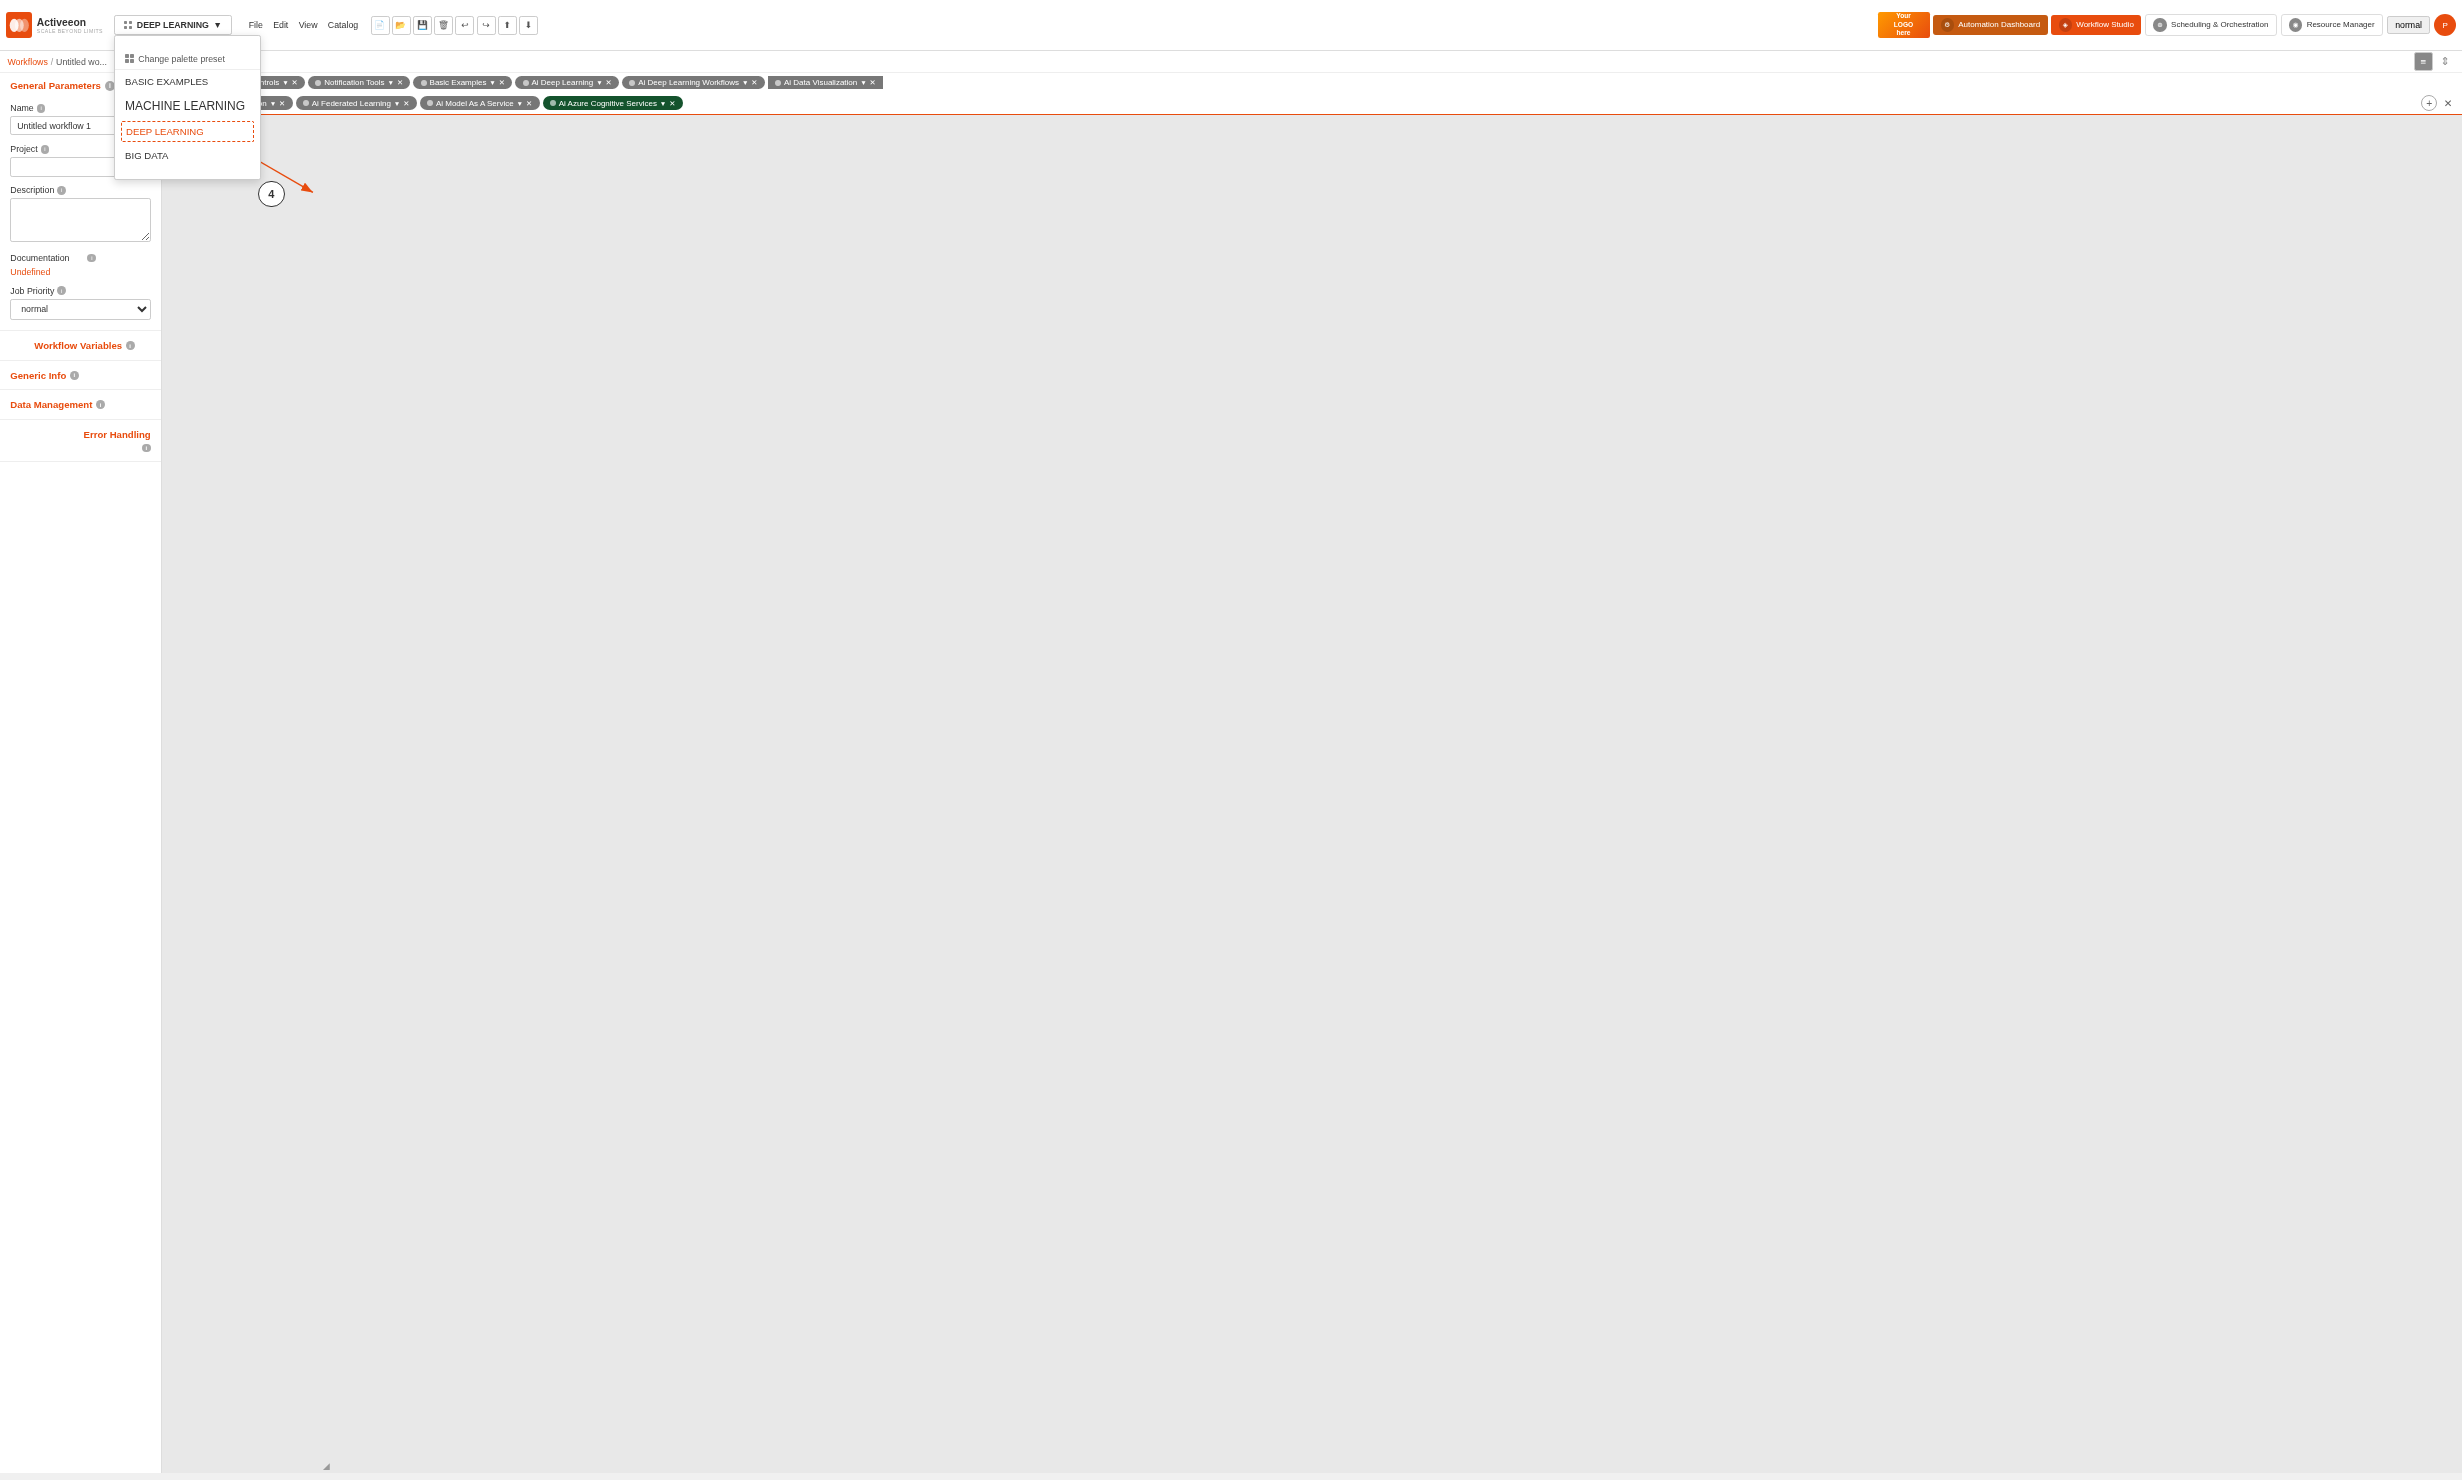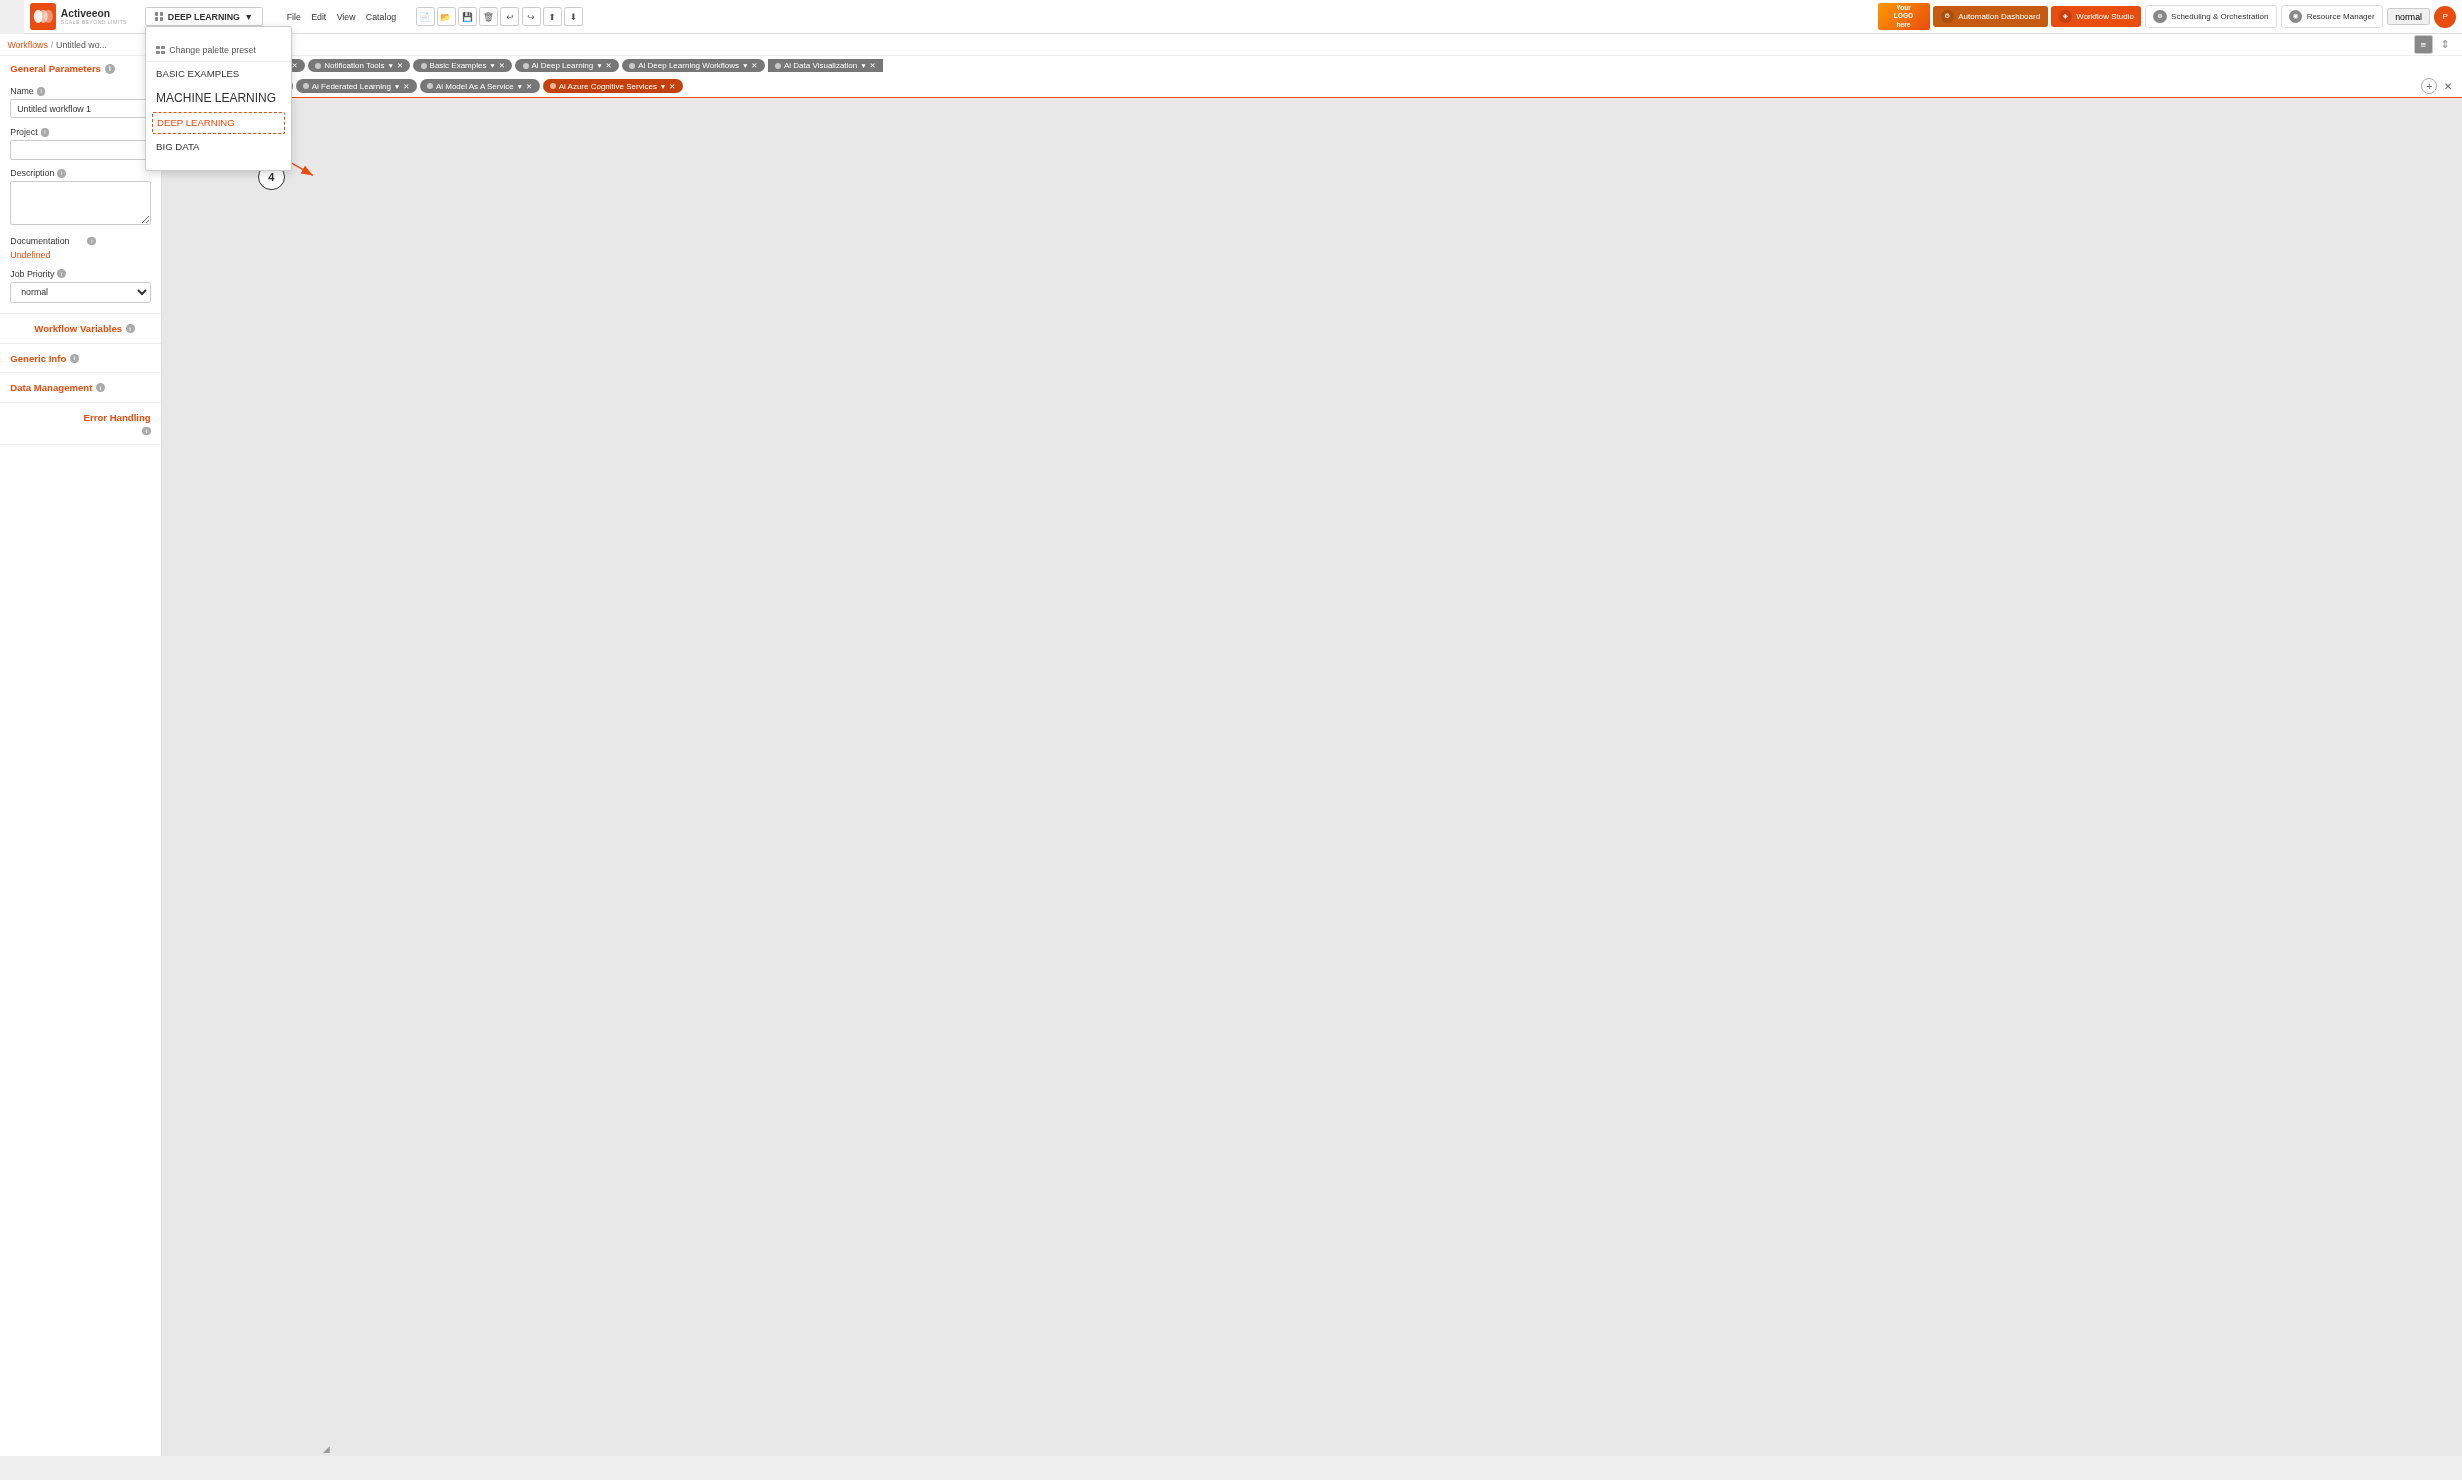--- a/index.html
+++ b/index.html
@@ -1,21 +1,21 @@
 <!DOCTYPE html>
 <html style="font-size:11.8px"><head>
   <meta charset="utf-8">
   <style>
     * { box-sizing: border-box; margin: 0; padding: 0; }
     body { font-family: Arial, sans-serif; font-size: 9.6px; background: #f0f0f0; overflow: hidden; }
   </style>
 </head>
 <body>
 
-<div style="display:flex; align-items:center; background:#fff; border-bottom:0.7px solid #ddd; height:34px; padding:0 5.9px; gap:12px;margin-left:24px;">
+<div style="display:flex; align-items:center; background:#fff; border-bottom:0.7px solid #ddd; height:51px; padding:0 5.9px; gap:5px;">
 
   <div style="display:flex; align-items:center; gap:4.4px; min-width:81px;">
     <div style="width:26.5px;height:26.5px;background:#e84c0e;border-radius:2.9px;display:flex;align-items:center;justify-content:center;">
       <svg width="20.6" height="14.7" viewBox="0 0 28 20" fill="none" xmlns="http://www.w3.org/2000/svg">
         <ellipse cx="7" cy="10" rx="6" ry="9" fill="#fff" opacity="0.9"></ellipse>
         <ellipse cx="14" cy="10" rx="6" ry="9" fill="#fff" opacity="0.6"></ellipse>
         <ellipse cx="21" cy="10" rx="6" ry="9" fill="#fff" opacity="0.4"></ellipse>
       </svg>
     </div>
     <div>
@@ -271,21 +271,21 @@
           <span style="font-size:7.4px;cursor:pointer;">✕</span>
         </div>
 
         <div style="display:flex;align-items:center;gap:2.9px;background:#777;color:#fff;border-radius:8.8px;padding:2.2px 7.4px;font-size:8px;cursor:pointer;">
           <span style="width:5.9px;height:5.9px;border-radius:50%;background:rgba(255,255,255,0.6);"></span>
           <span>Ai Model As A Service</span>
           <span style="font-size:6.6px;">▼</span>
           <span style="font-size:7.4px;cursor:pointer;">✕</span>
         </div>
 
-        <div style="display:flex;align-items:center;gap:2.9px;background:#c2410c;color:#fff;border-radius:8.8px;padding:2.2px 7.4px;font-size:8px;cursor:pointer;">
+        <div style="display:flex;align-items:center;gap:2.9px;background:#14532d;color:#fff;border-radius:8.8px;padding:2.2px 7.4px;font-size:8px;cursor:pointer;">
           <span style="width:5.9px;height:5.9px;border-radius:50%;background:rgba(255,255,255,0.6);"></span>
           <span>Ai Azure Cognitive Services</span>
           <span style="font-size:6.6px;">▼</span>
           <span style="font-size:7.4px;cursor:pointer;">✕</span>
         </div>
 
         <div style="margin-left:auto;width:16px;height:16px;display:flex;align-items:center;justify-content:center;border:0.7px solid #aaa;border-radius:50%;cursor:pointer;font-size:10.3px;color:#666;">+</div>
         <div style="width:16px;height:16px;display:flex;align-items:center;justify-content:center;cursor:pointer;font-size:10.3px;color:#666;">✕</div>
       </div>
     </div>

